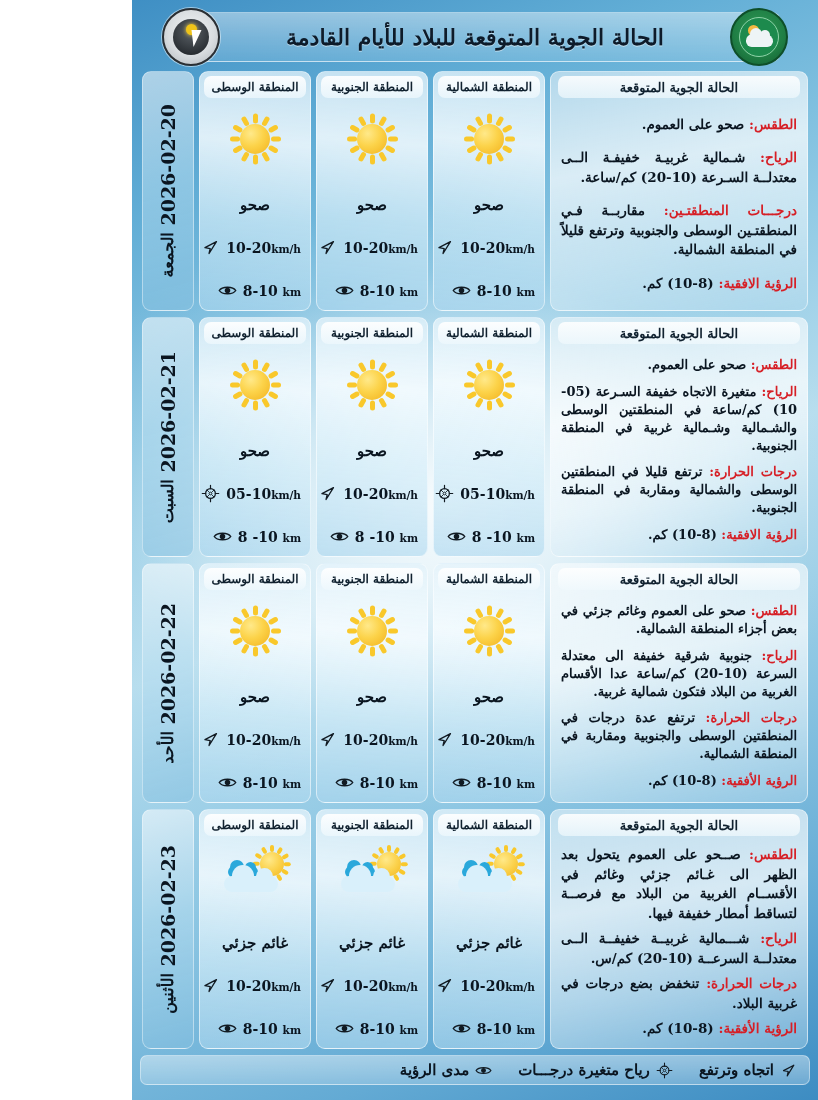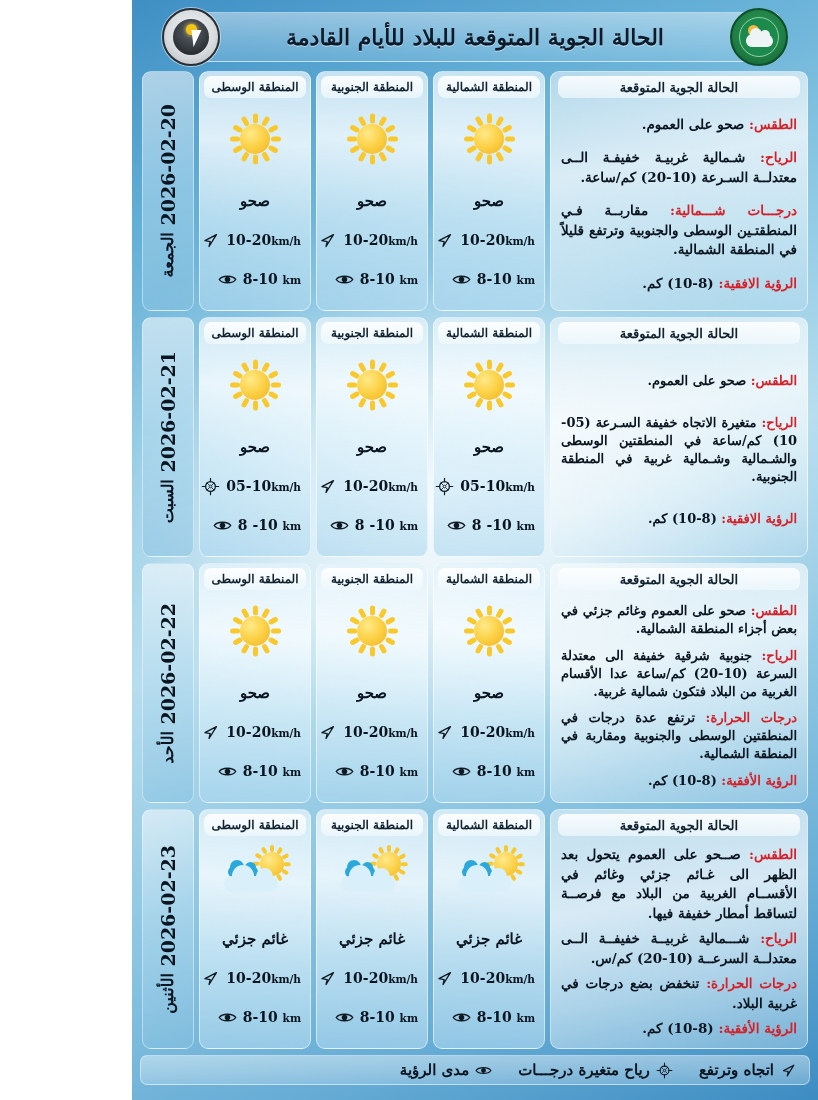--- a/index.html
+++ b/index.html
@@ -173,21 +173,21 @@
     font-weight: bold;
   }
 
   
   .region-col {
     width: 112px;
     flex: 0 0 112px;
     border-radius: 9px;
     background: linear-gradient(185deg, rgba(226,242,250,0.78) 0%, rgba(246,252,255,0.85) 30%, rgba(214,238,249,0.70) 62%, rgba(170,214,238,0.62) 100%);
     border: 1px solid rgba(255,255,255,0.52);
-    padding: 4px 4px 17px 4px;
+    padding: 4px 4px 6px 4px;
     display: flex;
     flex-direction: column;
   }
   .region-head {
     height: 22px;
     border-radius: 7px;
     background: linear-gradient(180deg, rgba(255,255,255,0.92) 0%, rgba(238,248,253,0.78) 100%);
     display: flex; align-items: center; justify-content: center;
     margin-bottom: 2px;
   }
@@ -371,21 +371,21 @@
 
   <div class="rows" id="rows">
       <div class="day-row">
         <div class="desc-panel">
           <div class="desc-head">
             <span>الحالة الجوية المتوقعة</span>
           </div>
           <div class="desc-body">
             <div class="desc-line"><span class="lbl">الطقس:</span> <span>صحو على العموم.</span></div>
             <div class="desc-line"><span class="lbl">الرياح:</span> <span>شـمالية غربيـة خفيفـة الــى معتدلــة السـرعة (10-20) كم/ساعة.</span></div>
-            <div class="desc-line"><span class="lbl">درجـــات شـــمالية:</span> <span>مقاربــة فـي المنطقتـين الوسطى والجنوبية وترتفع قليلاً في المنطقة الشمالية.</span></div>
+            <div class="desc-line"><span class="lbl">درجـــات المنطقتـين:</span> <span>مقاربــة فـي المنطقتـين الوسطى والجنوبية وترتفع قليلاً في المنطقة الشمالية.</span></div>
             <div class="desc-line"><span class="lbl">الرؤية الافقية:</span> <span>(8-10) كم.</span></div>
           </div>
         </div>
         <div class="region-col">
           <div class="region-head">
             <span>المنطقة الشمالية</span>
           </div>
           <div class="region-body">
             <div class="wx-icon">
               <div class="ray" style="transform: translateY(-25.5px) rotate(0deg); transform-origin: 50% 25.5px;"></div>
@@ -507,20 +507,21 @@
         </div>
       </div>
       <div class="day-row">
         <div class="desc-panel">
           <div class="desc-head">
             <span>الحالة الجوية المتوقعة</span>
           </div>
           <div class="desc-body">
             <div class="desc-line compact"><span class="lbl">الطقس:</span> <span>صحو على العموم.</span></div>
             <div class="desc-line compact"><span class="lbl">الرياح:</span> <span>متغيرة الاتجاه خفيفة السـرعة (05-10) كم/ساعة في المنطقتين الوسطى والشـمالية وشـمالية غربية في المنطقة الجنوبية.</span></div>
+            <div class="desc-line compact"><span class="lbl">درجات الحرارة:</span> <span>ترتفع قليلا في المنطقتين الوسطى والشمالية ومقاربة في المنطقة الجنوبية.</span></div>
             <div class="desc-line compact"><span class="lbl">الرؤية الافقية:</span> <span>(8-10) كم.</span></div>
           </div>
         </div>
         <div class="region-col">
           <div class="region-head">
             <span>المنطقة الشمالية</span>
           </div>
           <div class="region-body">
             <div class="wx-icon">
               <div class="ray" style="transform: translateY(-25.5px) rotate(0deg); transform-origin: 50% 25.5px;"></div>

